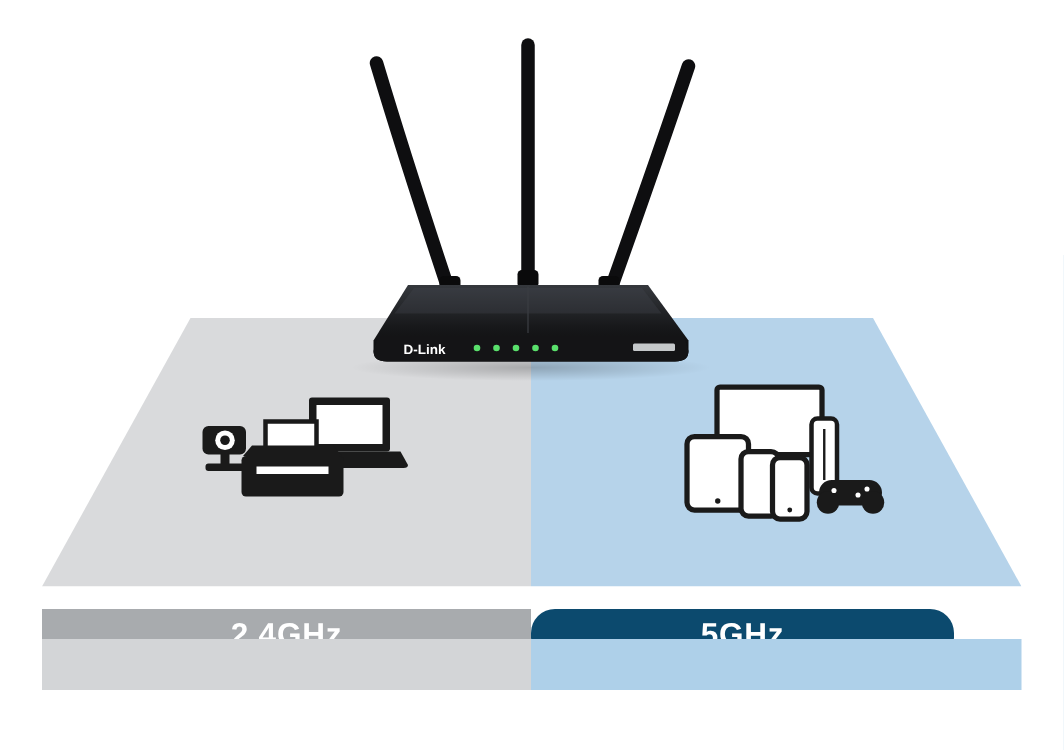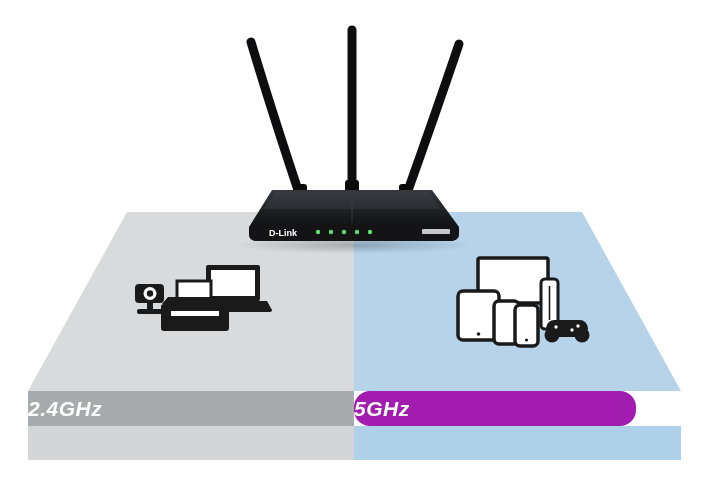--- a/index.html
+++ b/index.html
@@ -15,25 +15,25 @@
   .surface-left{
     background:#d9dadc;
     clip-path:polygon(127px 212px,354px 212px,354px 391px,28px 391px);
   }
   .surface-right{
     background:#b6d3ea;
     clip-path:polygon(354px 212px,582px 212px,681px 391px,354px 391px);
   }
   
   .band{
-    position:absolute;top:391px;height:35px;
-    display:flex;align-items:center;font-style:italic;
+    position:absolute;top:406px;height:35px;
+    display:flex;align-items:center;justify-content:center;
   }
   .band-left{left:28px;width:326px;background:#a8abae;}
-  .band-right{left:354px;width:282px;background:#a21caf;border-radius:16px;}
+  .band-right{left:354px;width:282px;background:#0c4a6e;border-radius:16px;}
   .band-label{
     color:#ffffff;font-size:21px;font-weight:700;letter-spacing:0.5px;
   }
   
   .base{position:absolute;top:426px;height:34px;}
   .base-left{left:28px;width:326px;background:#d3d5d7;}
   .base-right{left:354px;width:327px;background:#aed0e9;}
   svg.art{position:absolute;left:0;top:0;}
 </style>
 </head>

